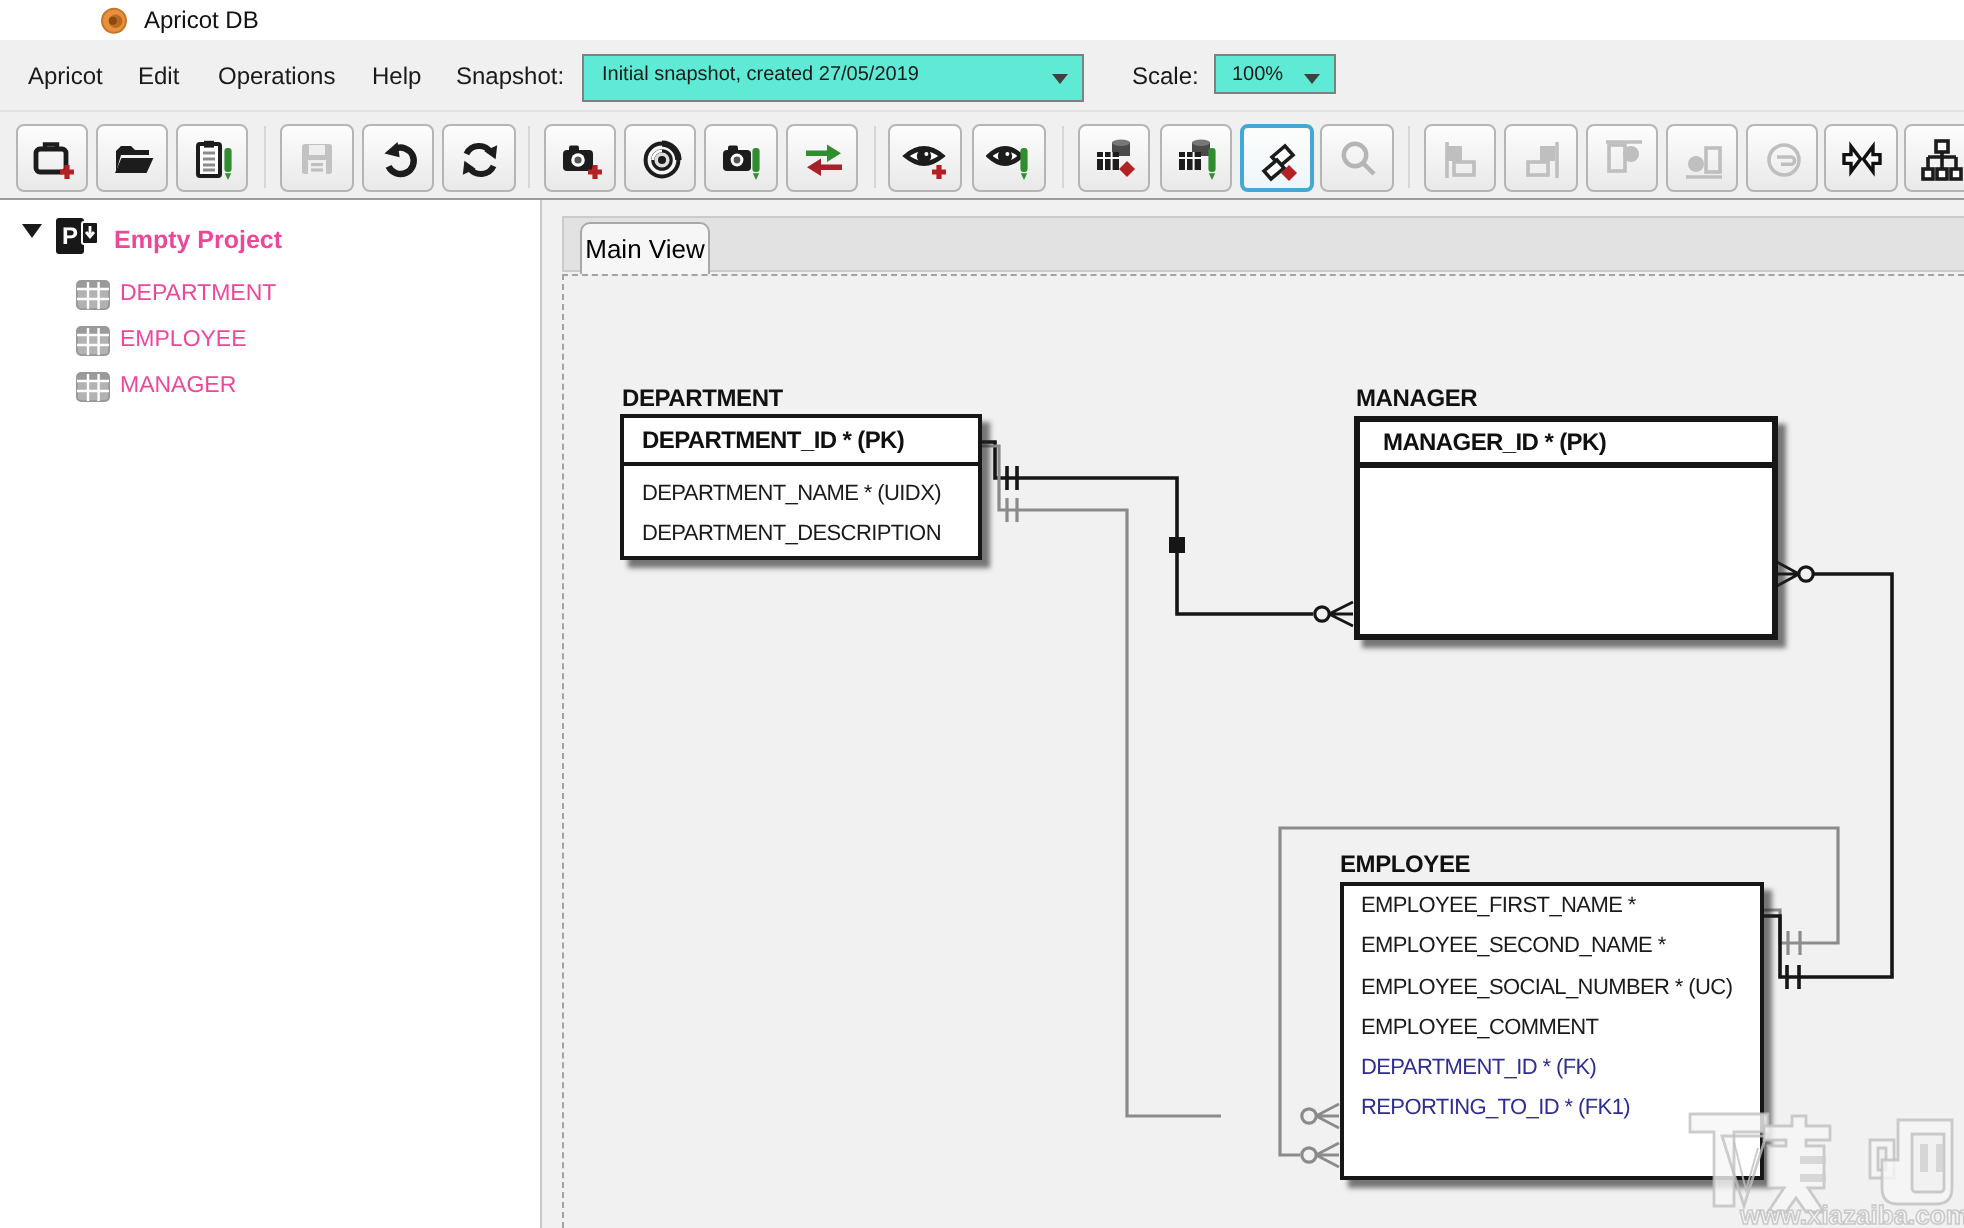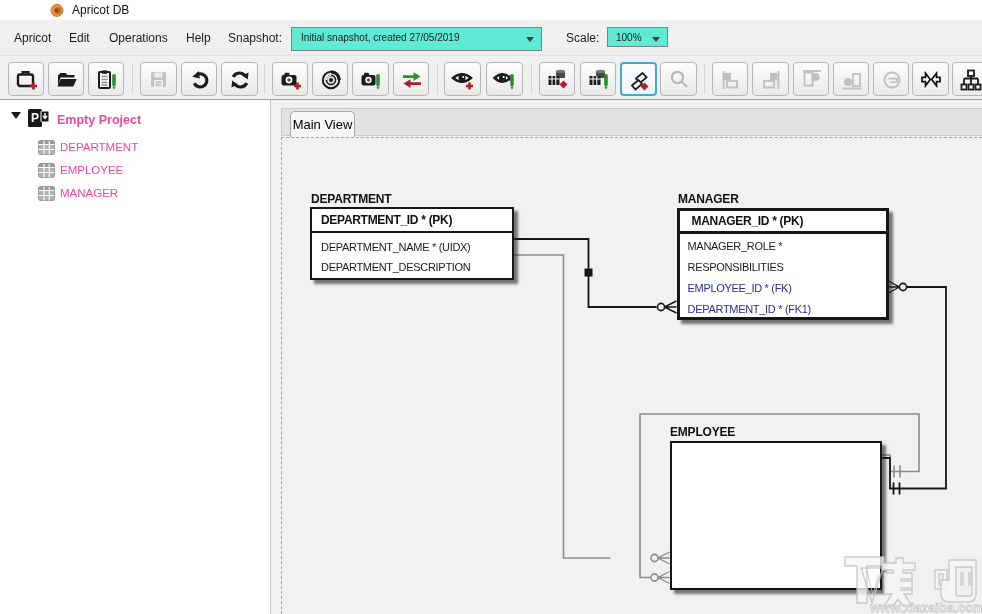--- a/index.html
+++ b/index.html
@@ -332,33 +332,33 @@
     <path d="M882,458 h8 v30.5 h56 v-201.5 h-39"></path>
     <path d="M893.5,482.5 v12 M899.5,482.5 v12"></path>
   </g>
   <circle cx="903" cy="287" r="3.6" fill="#f1f1f1" stroke="#161616" stroke-width="1.6"></circle>
   <g stroke="#161616" stroke-width="1.4" fill="none">
     <path d="M899.5,287 L888.5,281 M899.5,287 L888.5,287 M899.5,287 L888.5,293"></path>
   </g>
 </svg>
 
 <div class="tbl-label" style="left:311px;top:192px">DEPARTMENT</div>
-<div class="tbl" style="left:310px;top:207px;width:204px;height:73px">
+<div class="tbl" style="left:310px;top:207px;width:181px;height:73px">
   <div class="hd" style="height:24px;line-height:22px">DEPARTMENT_ID * (PK)</div>
   <div class="bd" style="padding-top:5px;line-height:19.5px">DEPARTMENT_NAME * (UIDX)<br>DEPARTMENT_DESCRIPTION</div>
 </div>
 
 <div class="tbl-label" style="left:678px;top:191.5px">MANAGER</div>
 <div class="tbl" style="left:676.5px;top:207.5px;width:212px;height:112px;border-width:3px">
   <div class="hd" style="height:23px;line-height:21px;border-bottom-width:3px;padding-left:12px">MANAGER_ID * (PK)</div>
-  <div class="bd" style="line-height:21px;padding-top:2px;padding-left:8px">MANAGER_ROLE *<br>RESPONSIBILITIES<br><span class="fk">EMPLOYEE_ID * (FK)</span><br><span class="fk">DEPARTMENT_ID * (FK1)</span></div>
 </div>
 
 <div class="tbl-label" style="left:670px;top:424.5px">EMPLOYEE</div>
 <div class="tbl" style="left:669.5px;top:441px;width:212.5px;height:149px">
+  <div class="bd" style="line-height:20.3px">EMPLOYEE_FIRST_NAME *<br>EMPLOYEE_SECOND_NAME *<br>EMPLOYEE_SOCIAL_NUMBER * (UC)<br>EMPLOYEE_COMMENT<br><span class="fk">DEPARTMENT_ID * (FK)</span><br><span class="fk">REPORTING_TO_ID * (FK1)</span></div>
 </div>
 
 <svg class="abs" style="left:840px;top:550px" width="142" height="64" viewBox="0 0 142 64">
  <g fill="#f6f6f6" fill-opacity="0.8" stroke="#bfbfbf" stroke-opacity="0.8" stroke-width="1.4">
   <path d="M5,7 h39 v9 h-17 v37 h-10 V16 H5 z"></path>
   <path d="M21,18 h22 l-11,35 z" fill="none"></path>
   <path d="M27,21 l6,24 6,-21" fill="none" stroke-width="1"></path>
   <path d="M56,8 h7 v5 h12 v7 h-12 v3 h9 v21 h-8 l8,12 h-9 l-5,-7 -5,7 h-9 l8,-12 h-8 V23 h9 v-3 H42 v-7 h14 z"></path>
   <path d="M60,28 v4 h13 v-4 z M60,37 v4 h13 v-4 z" fill="#cccccc" fill-opacity="0.75" stroke="none"></path>
   <path d="M95,20 v19 h12 V20 z M99,24 h4 v11 h-4 z" fill-rule="evenodd"></path>

